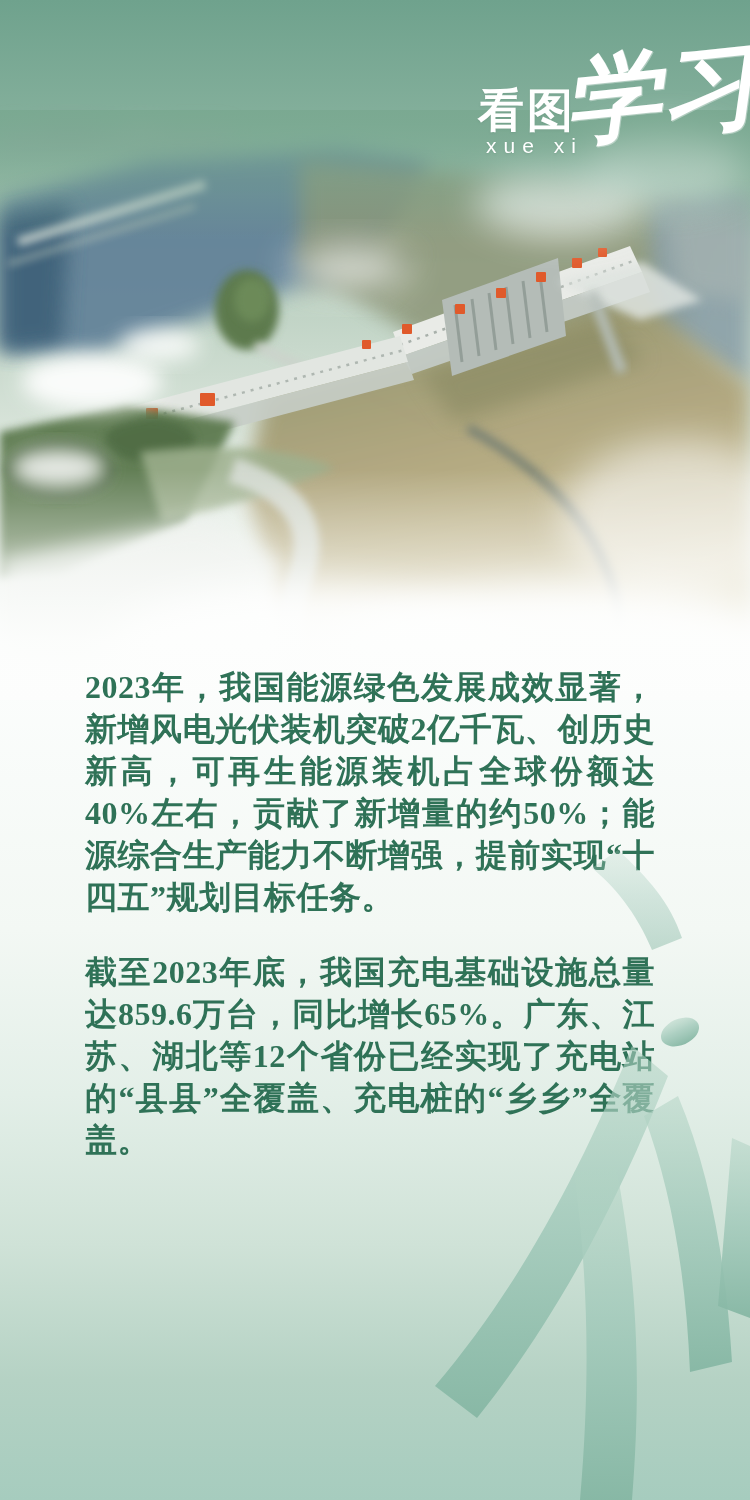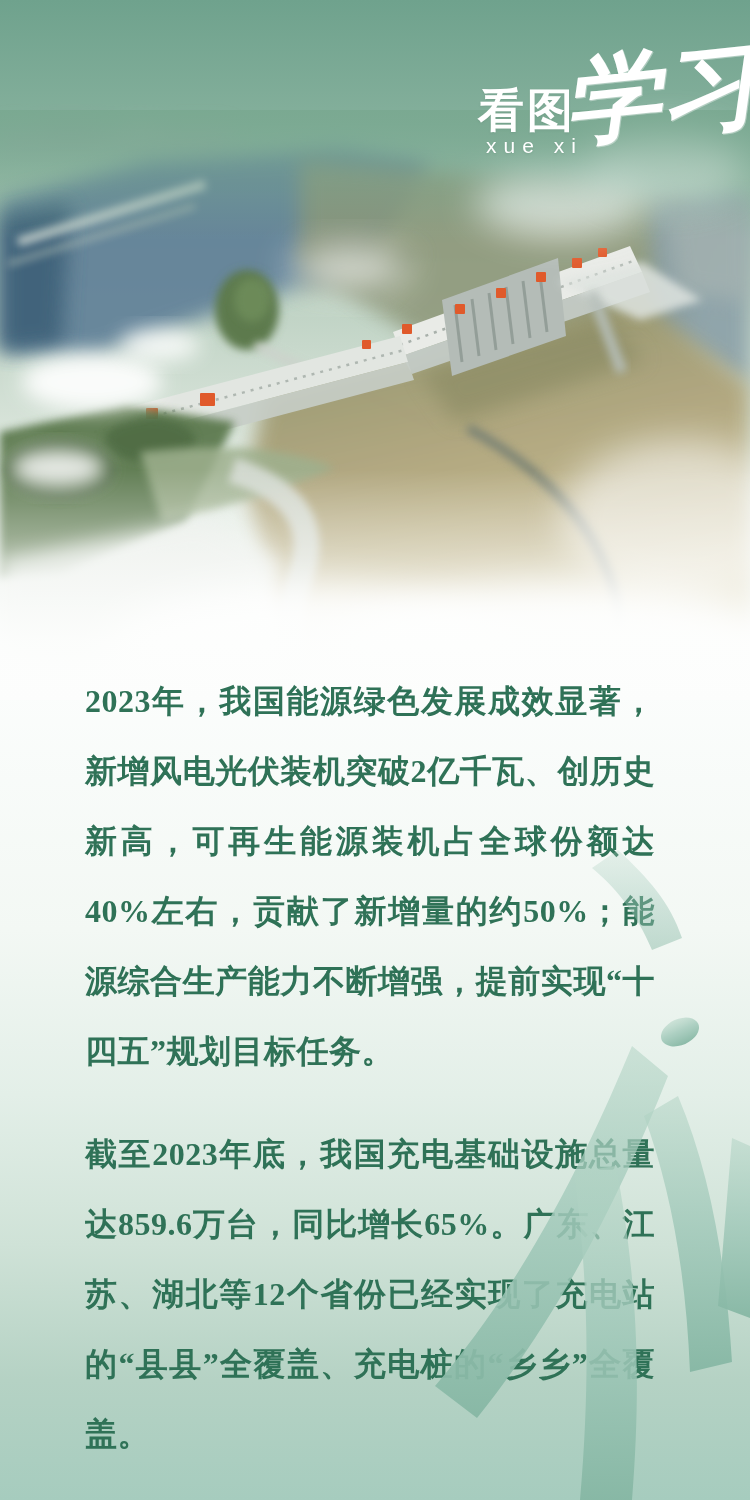--- a/index.html
+++ b/index.html
@@ -41,21 +41,21 @@
     text-shadow:1px 1px 0 rgba(255,255,255,.4);
     white-space:nowrap;
   }
   
   .content{position:absolute;top:666px;left:85px;width:582px;}
   .content p{
     margin:0 12px 33px 0;
     font-family:"Liberation Serif","DejaVu Serif",serif;
     font-weight:600;
     font-size:32px;
-    line-height:70px;
+    line-height:42px;
     letter-spacing:.5px;
     color:#2f7257;
     text-align:justify;
     text-justify:inter-character;
   }
   
   .footer-logo{
     position:absolute;top:1392px;left:0;width:750px;
     text-align:center;
     font-size:55px;font-weight:800;letter-spacing:8px;

